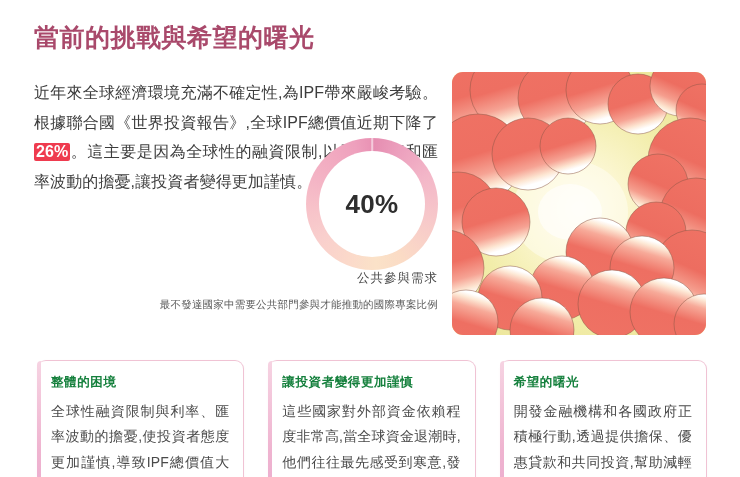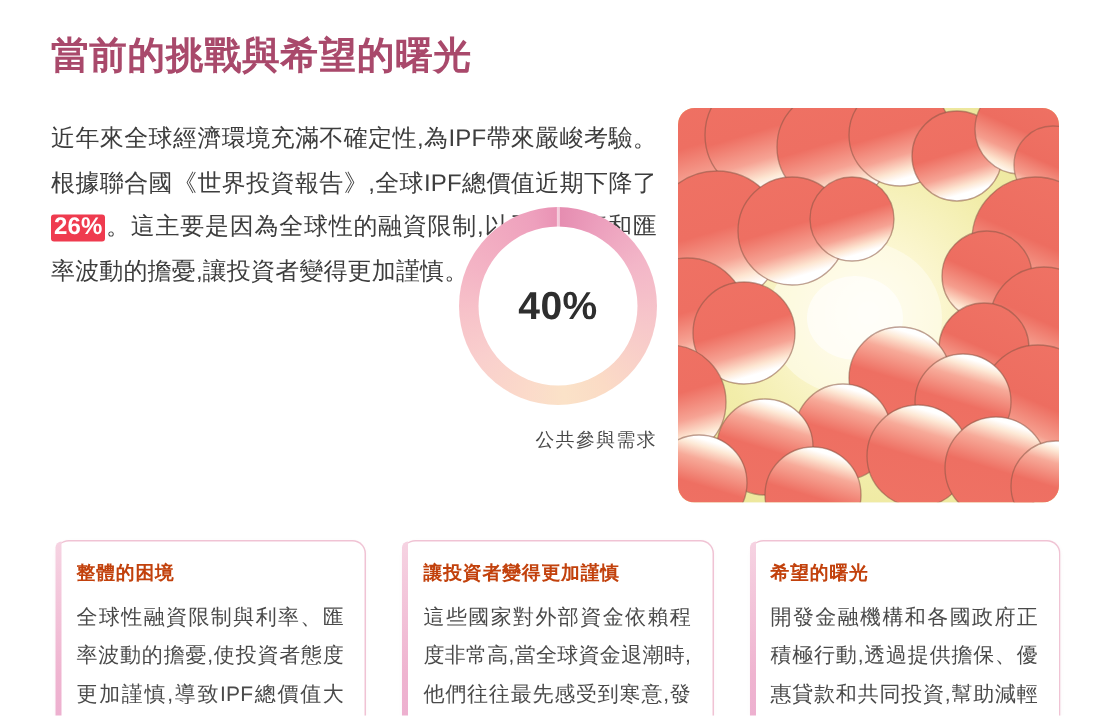--- a/index.html
+++ b/index.html
@@ -120,21 +120,20 @@
     top: 50%;
     transform: translate(-50%, -50%);
     z-index: 3;
     font-size: 26px;
     font-weight: 700;
     color: #2e2e2e;
     letter-spacing: 0.3px;
   }
 
   .chart-label {
-    margin-top: 15px;
     font-size: 12.5px;
     color: #4a4a4a;
     letter-spacing: 1px;
   }
 
   .chart-caption {
     margin-top: 11px;
     font-size: 10.5px;
     color: #5a5a5a;
     letter-spacing: 0.2px;
@@ -181,21 +180,21 @@
     top: 0;
     bottom: 0;
     width: 4px;
     border-radius: 9px 0 0 9px;
     background: linear-gradient(180deg, #f6d3e2 0%, #efb4d0 50%, #e9a8cf 100%);
   }
 
   .card-title {
     font-size: 12.5px;
     font-weight: 700;
-    color: #c2410c;
+    color: #15803d;
     letter-spacing: 0.6px;
     margin-bottom: 8px;
   }
 
   .card-body {
     font-size: 14px;
     line-height: 1.82;
     color: #4a4a4a;
     letter-spacing: 0.1px;
     text-align: justify;
@@ -209,20 +208,21 @@
   <h1 class="page-title">當前的挑戰與希望的曙光</h1>
 
   <p class="intro"><span>近年來全球經濟環境充滿不確定性,為IPF帶來嚴峻考驗。根據聯合國《世界投資報告》,全球IPF總價值近期下降了</span><span class="hl">26%</span><span>。這主要是因為全球性的融資限制,以及對利率和匯率波動的擔憂,讓投資者變得更加謹慎。</span></p>
 
   <div class="chart-wrap">
     <div class="donut">
       <div class="donut-tick"></div>
       <div class="donut-value">40%</div>
     </div>
     <div class="chart-label">公共參與需求</div>
+    <div class="chart-caption">最不發達國家中需要公共部門參與才能推動的國際專案比例</div>
   </div>
 
   <div class="illustration">
     <svg viewBox="0 0 254 263" preserveAspectRatio="none">
       <defs>
         <radialGradient id="skyGlow" cx="50%" cy="52%" r="62%">
           <stop offset="0%" stop-color="#fffdf2"></stop>
           <stop offset="30%" stop-color="#fbf6cf"></stop>
           <stop offset="65%" stop-color="#f2edaa"></stop>
           <stop offset="100%" stop-color="#ece69a"></stop>

